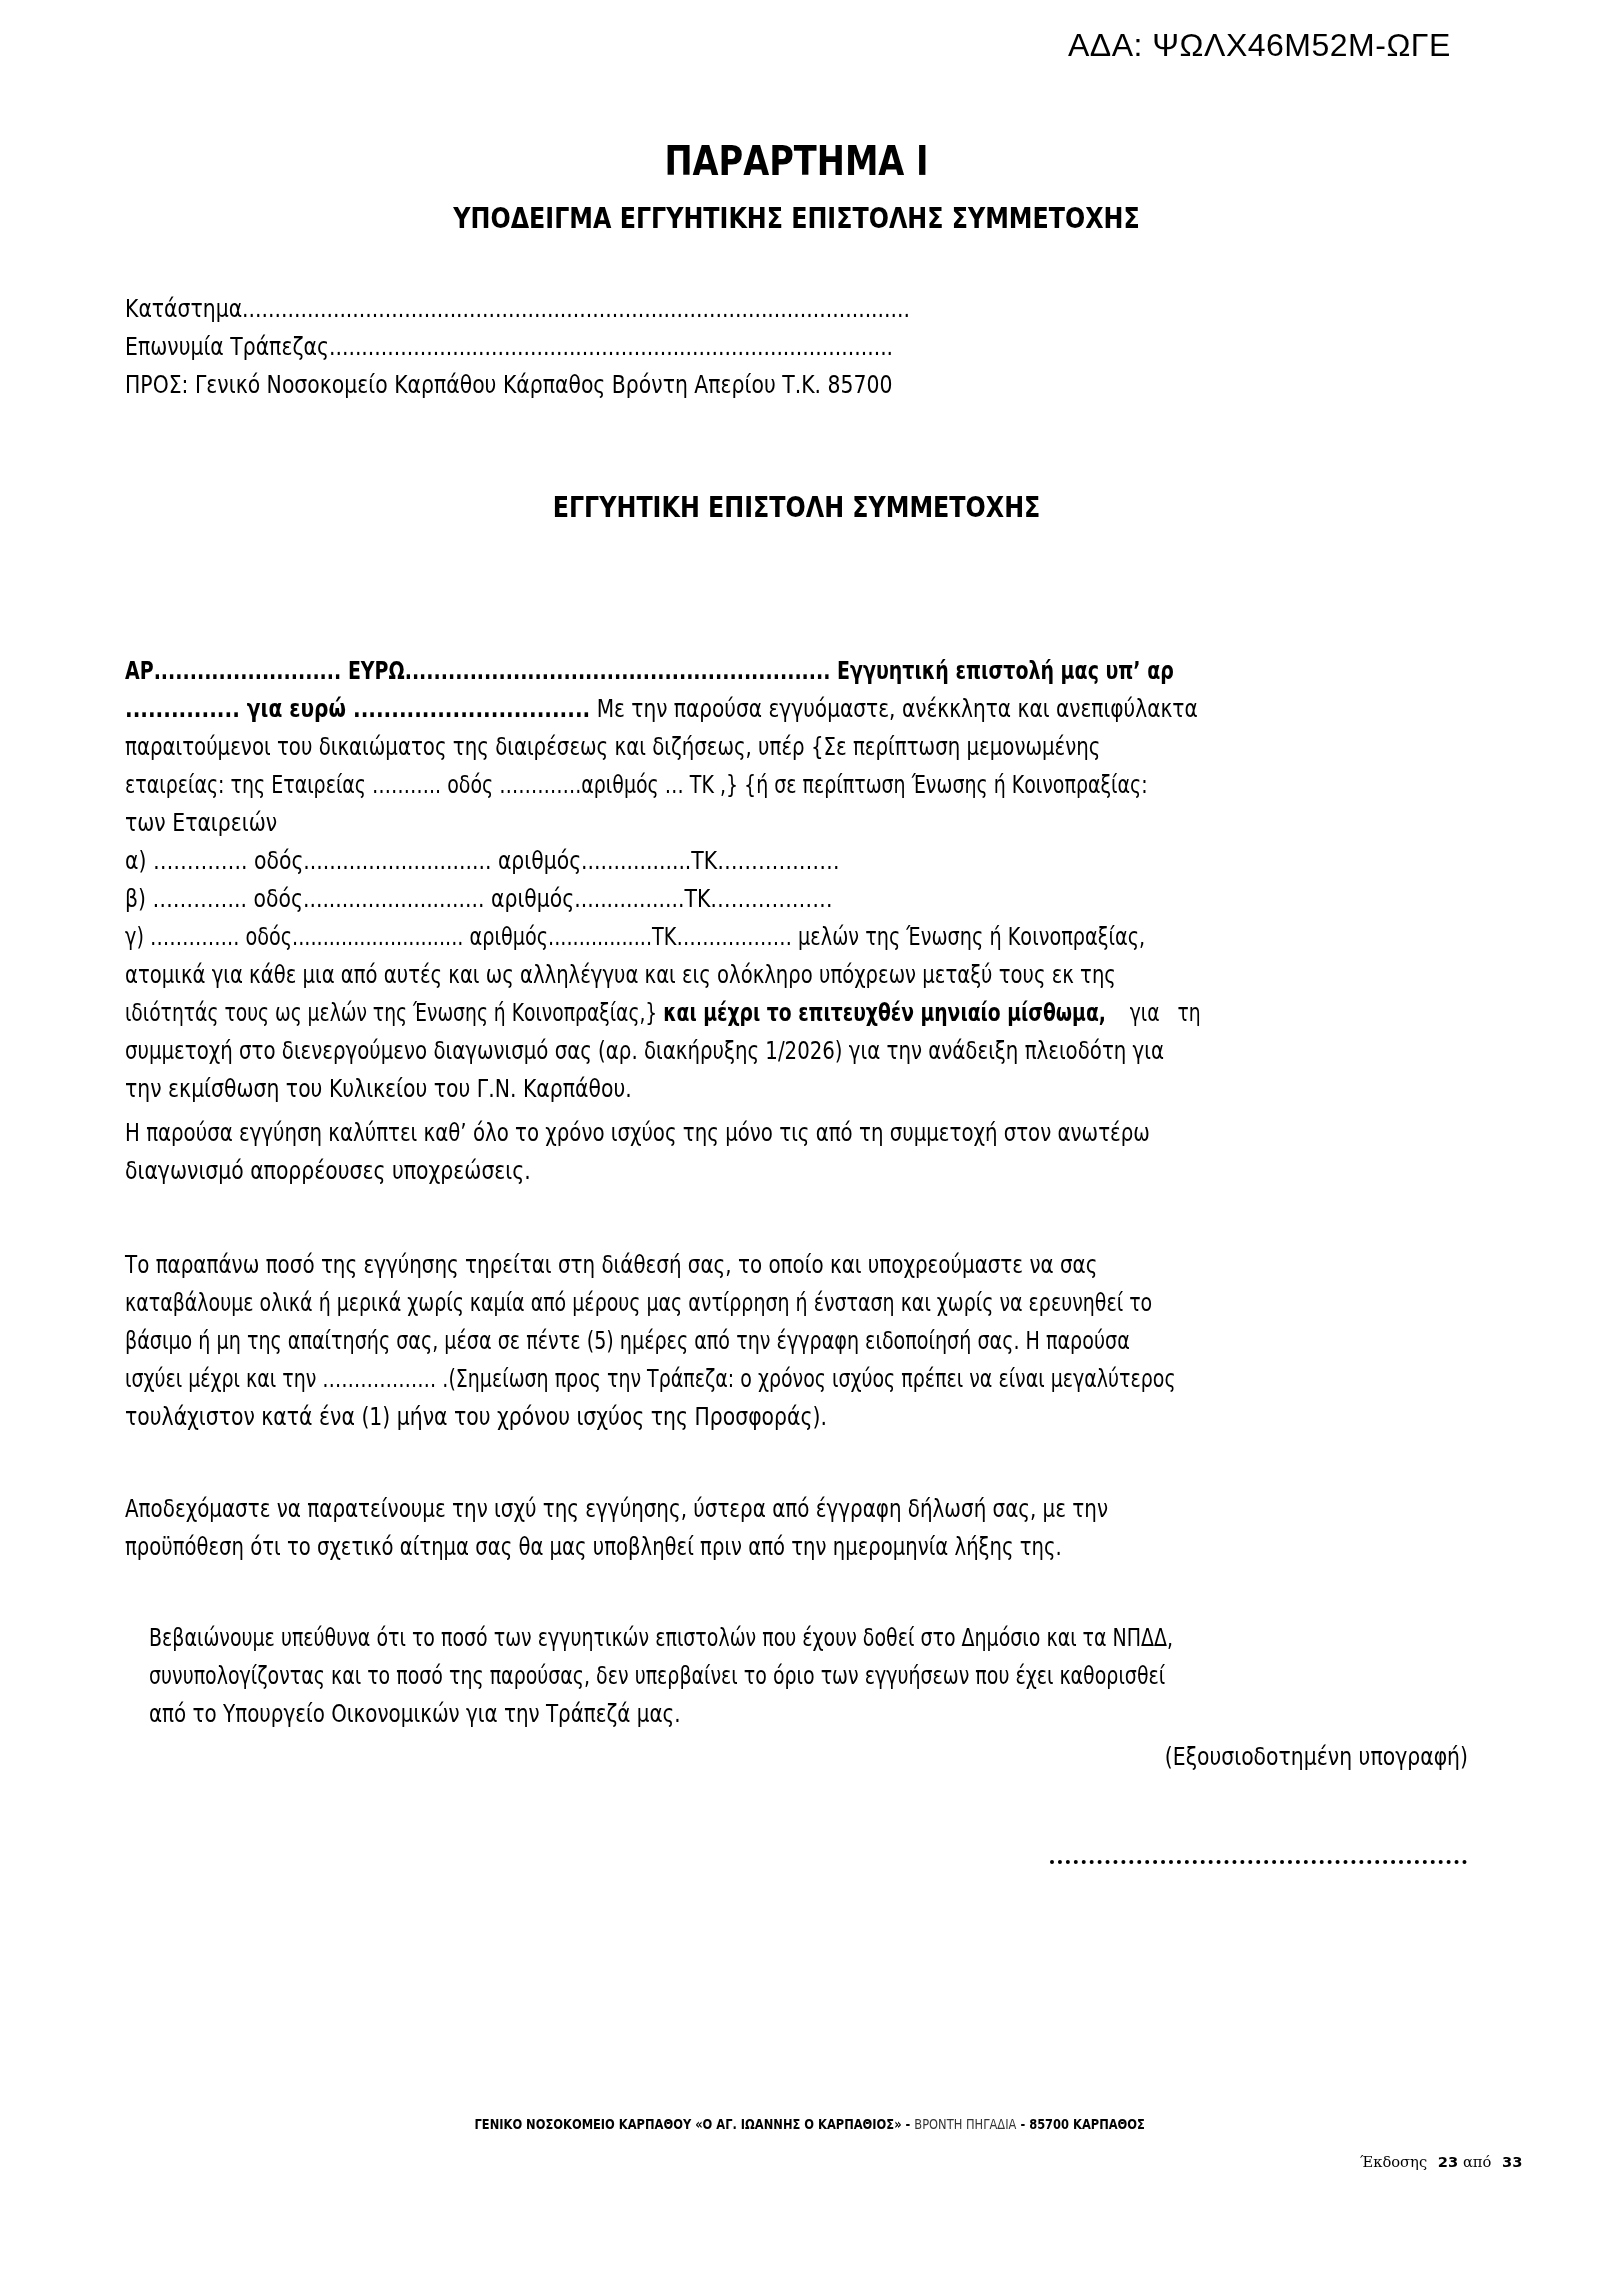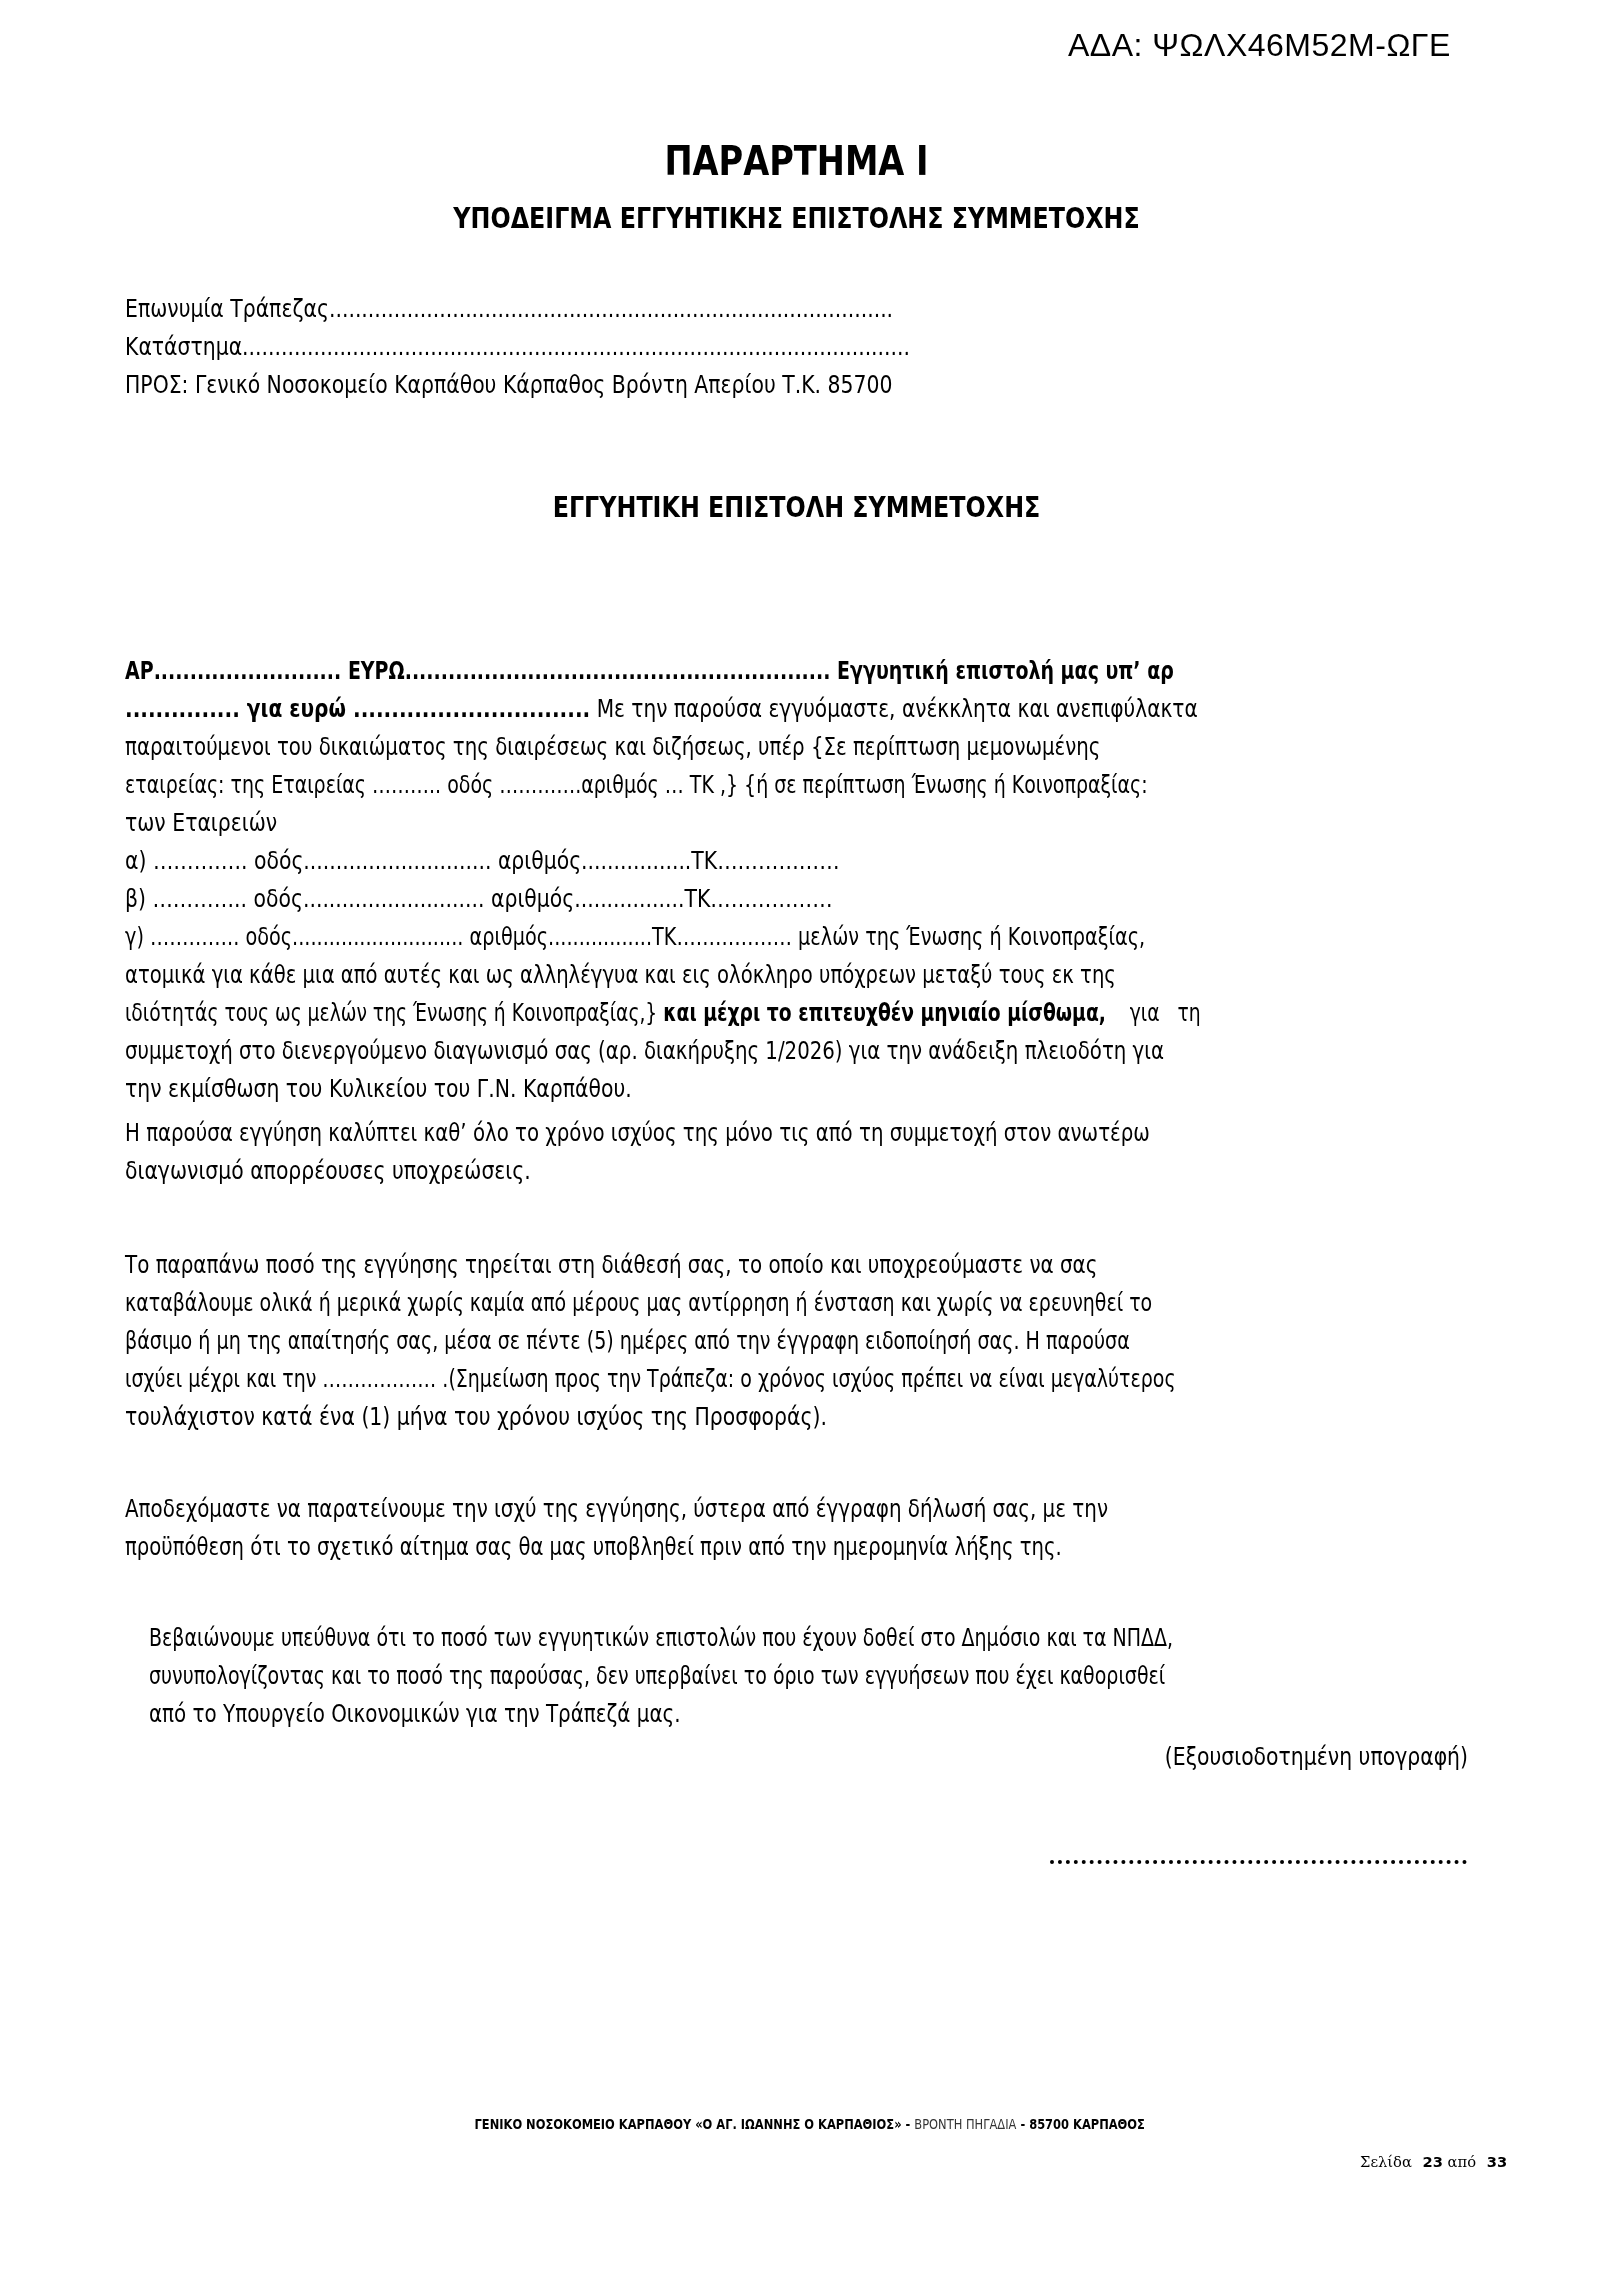--- a/index.html
+++ b/index.html
@@ -70,24 +70,24 @@
 
 <div class="ada">ΑΔΑ: ΨΩΛΧ46Μ52Μ-ΩΓΕ</div>
 
 <div class="page">
 
   <div class="title">ΠΑΡΑΡΤΗΜΑ Ι</div>
   <div class="subtitle">ΥΠΟΔΕΙΓΜΑ ΕΓΓΥΗΤΙΚΗΣ ΕΠΙΣΤΟΛΗΣ ΣΥΜΜΕΤΟΧΗΣ</div>
 
   <div class="header-lines body-text">
     <div class="line">
-        <span class="condensed">Επωνυμία Τράπεζας.......................................................................................</span>
+        <span class="condensed">Κατάστημα.......................................................................................................</span>
       </div>
     <div class="line">
-        <span class="condensed">Κατάστημα.......................................................................................................</span>
+        <span class="condensed">Επωνυμία Τράπεζας.......................................................................................</span>
       </div>
     <div class="line">
         <span class="condensed">ΠΡΟΣ: Γενικό Νοσοκομείο Καρπάθου Κάρπαθος Βρόντη Απερίου Τ.Κ. 85700</span>
       </div>
   </div>
 
   <div class="section-title">ΕΓΓΥΗΤΙΚΗ ΕΠΙΣΤΟΛΗ ΣΥΜΜΕΤΟΧΗΣ</div>
 
   <div class="para body-text" style="top:608px;margin-top:44px;">
     <span class="jline b" style="transform:scaleX(0.745);">ΑΡ.......................... ΕΥΡΩ........................................................... Εγγυητική επιστολή μας υπ’ αρ</span>
@@ -134,15 +134,15 @@
 
 <div class="footer">
   <div>
     <span class="f1">
       <b>ΓΕΝΙΚΟ ΝΟΣΟΚΟΜΕΙΟ ΚΑΡΠΑΘΟΥ «Ο ΑΓ. ΙΩΑΝΝΗΣ Ο ΚΑΡΠΑΘΙΟΣ»</b><b> - </b><span class="addr">ΒΡΟΝΤΗ ΠΗΓΑΔΙΑ</span><b> - </b><b>85700 ΚΑΡΠΑΘΟΣ</b>
     </span>
   </div>
 </div>
 
 <div class="page-num">
-  <span>Σελίδα </span><span class="n">23</span><span> από </span><span class="n">33</span>
+  <span>Έκδοσης </span><span class="n">23</span><span> από </span><span class="n">33</span>
 </div>
 
 
 </body></html>

